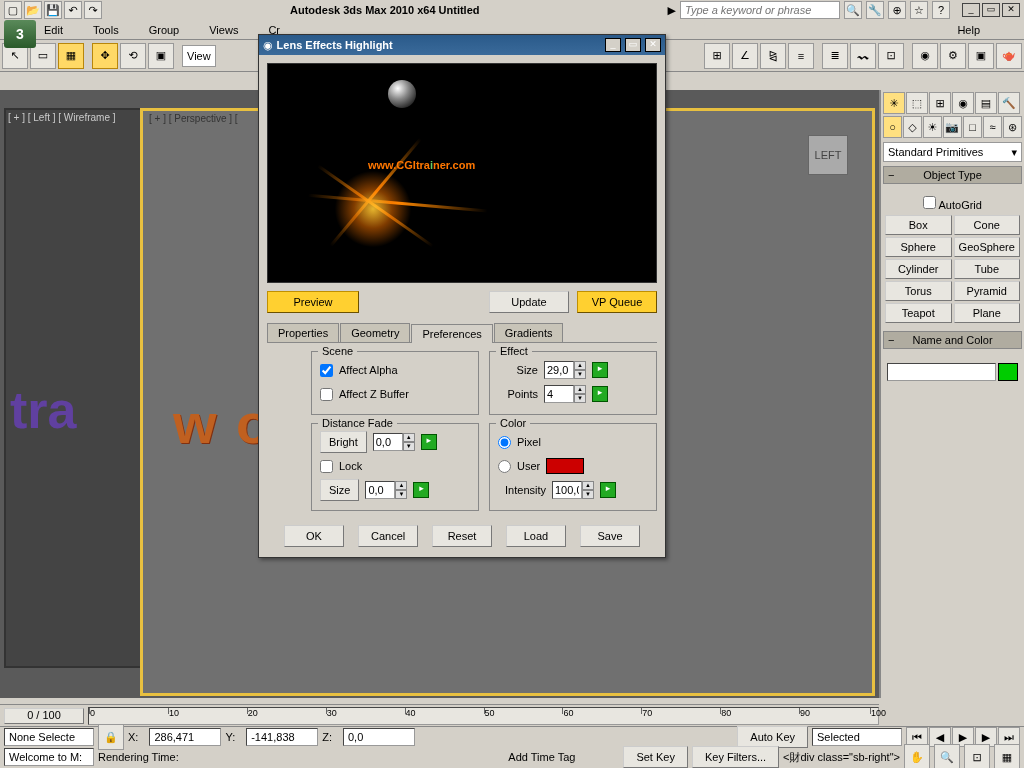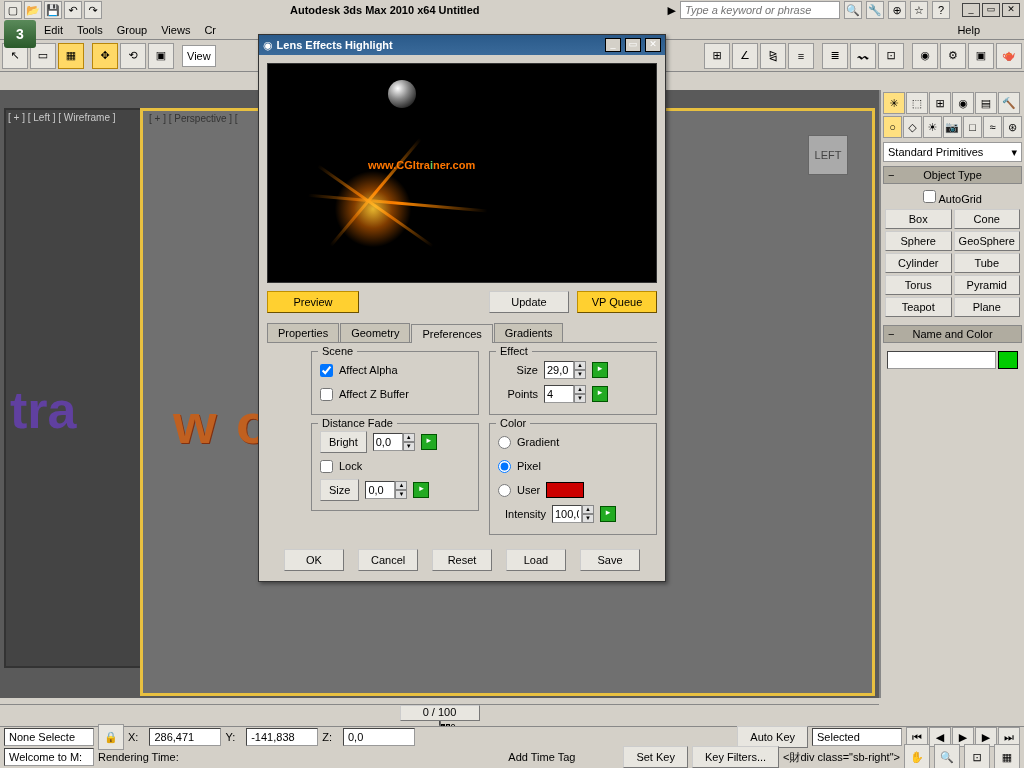--- a/index.html
+++ b/index.html
@@ -5,42 +5,42 @@
 * { box-sizing: border-box; margin: 0; padding: 0; font-family: Tahoma, sans-serif; font-size: 11px; }
 body { background: #d4d0c8; width: 1024px; height: 768px; overflow: hidden; position: relative; }
 .titlebar { height: 20px; background: #d4d0c8; display: flex; align-items: center; padding: 0 4px; gap: 4px; }
 .qat { display: flex; gap: 2px; }
 .qat-btn { width: 18px; height: 18px; border: 1px solid #999; background: #e8e6e0; display: flex; align-items: center; justify-content: center; }
 .app-title { flex: 1; text-align: center; font-weight: bold; }
 .search-box { width: 160px; height: 18px; border: 1px solid #999; background: #fff; padding: 0 4px; font-style: italic; color: #888; }
 .help-tools { display: flex; gap: 4px; }
 .win-ctrl { display: flex; gap: 2px; margin-left: 8px; }
 .win-btn { width: 18px; height: 14px; border: 1px solid #444; background: #d4d0c8; font-size: 9px; text-align: center; }
-.menubar { height: 20px; display: flex; align-items: center; padding: 0 40px; gap: 6px; background: #d4d0c8; border-bottom: 1px solid #888; }
+.menubar { height: 20px; display: flex; align-items: center; padding: 0 40px; gap: 22px; background: #d4d0c8; border-bottom: 1px solid #888; }
 .menu-logo { position: absolute; left: 4px; top: 20px; width: 32px; height: 28px; background: linear-gradient(#5a8a5a,#2a5a2a); border-radius: 3px; display:flex; align-items:center; justify-content:center; color:#fff; font-weight:bold; font-size:14px; }
 .menu-item { padding: 2px 4px; cursor: default; }
 .toolbar { height: 32px; display: flex; align-items: center; gap: 2px; padding: 2px; background: #d4d0c8; border-bottom: 1px solid #888; }
 .tb-btn { width: 26px; height: 26px; border: 1px solid #999; background: #e8e6e0; display:flex; align-items:center; justify-content:center; }
 .tb-btn.active { background: #ffd966; border-color: #b8860b; }
 .tb-sep { width: 4px; }
 .tb-drop { height: 22px; border: 1px solid #999; background: #fff; padding: 0 4px; display:flex; align-items:center;justify-content:flex-end; }
 .workspace { position: absolute; top: 90px; left: 0; right: 145px; bottom: 70px; background: #5a5a5a; }
 .vp-left { position: absolute; left: 4px; top: 18px; width: 142px; height: 560px; background: #444; border: 2px solid #333; }
 .vp-left-label { position: absolute; top: 2px; left: 2px; color: #ccc; font-size: 10px; }
 .vp-main { position: absolute; left: 140px; top: 18px; right: 4px; height: 588px; background: #707070; border: 3px solid #e8c040; }
 .vp-main-label { position: absolute; top: 2px; left: 6px; color: #333; font-size: 10px; }
 .vp-text3d { position: absolute; top: 280px; left: 30px; font-size: 56px; font-weight: bold; color: #c06020; text-shadow: 1px 1px 0 #803010; letter-spacing: 2px; }
 .vp-text-left { position: absolute; top: 270px; left: 4px; font-size: 52px; color: #6040a0; font-weight: bold; }
 .cmd-panel { position: absolute; right: 0; top: 90px; width: 145px; bottom: 70px; background: #d4d0c8; border-left: 2px solid #888; padding: 2px; }
 .cmd-tabs { display: flex; gap: 1px; margin-bottom: 2px; }
 .cmd-tab { width: 22px; height: 22px; border: 1px solid #999; background: #e8e6e0; display:flex; align-items:center; justify-content:center; }
 .cmd-tab.active { background: #ffe080; }
 .cmd-sub { display: flex; gap: 1px; margin-bottom: 4px; }
 .cmd-combo { width: 100%; height: 20px; border: 1px solid #999; background: #fff; padding: 0 4px; margin-bottom: 4px; display:flex; align-items:center; justify-content:space-between; }
-.rollout-head { background: #b0aca0; border: 1px solid #888; padding: 2px; text-align: center; margin-bottom: 4px; position: relative; }
+.rollout-head { background: #b0aca0; border: 1px solid #888; padding: 2px; text-align: center; margin-bottom: 10px; position: relative; }
 .rollout-head::before { content: "−"; position: absolute; left: 4px; }
 .prim-grid { display: grid; grid-template-columns: 1fr 1fr; gap: 2px; padding: 2px; }
 .prim-btn { height: 20px; border: 1px outset #ccc; background: #e8e6e0; text-align: center; line-height: 18px; }
 .autogrid { text-align: center; padding: 2px; }
 .color-row { display: flex; gap: 2px; padding: 4px; }
 .color-name { flex: 1; height: 18px; border: 1px inset #999; background: #fff; }
 .color-sw { width: 20px; height: 18px; background: #0c0; border: 1px solid #000; }
 
 .dialog { position: absolute; left: 258px; top: 34px; width: 408px; background: #d4d0c8; border: 1px solid #333; box-shadow: 2px 2px 4px rgba(0,0,0,0.4); z-index: 10; }
 .dlg-title { height: 20px; background: linear-gradient(#2a5a8a,#3a6a9a); color: #fff; display: flex; align-items: center; padding: 0 4px; gap: 4px; }
@@ -69,21 +69,21 @@
 .spinner { display: flex; }
 .spinner input { width: 30px; height: 18px; border: 1px inset #999; padding: 0 2px; }
 .spin-btns { display: flex; flex-direction: column; }
 .spin-btns span { width: 12px; height: 9px; border: 1px solid #888; background: #e0e0e0; font-size: 6px; text-align: center; line-height: 7px; }
 .lock-btn { width: 16px; height: 16px; background: #2a2; border: 1px solid #050; color:#fff; font-size:9px; text-align:center; }
 .two-col { display: flex; gap: 10px; padding-left: 44px; }
 .two-col > div { flex: 1; }
 .colorbox { width: 38px; height: 16px; background: #c00; border: 1px solid #000; }
 .dlg-bot { display: flex; gap: 14px; justify-content: center; padding: 6px 0 2px; }
 
-.timeline { position: absolute; left: 0; right: 145px; bottom: 42px; height: 22px; background: #d4d0c8; border-top: 1px solid #888; display:flex; align-items:center;flex-direction:column; }
+.timeline { position: absolute; left: 0; right: 145px; bottom: 42px; height: 22px; background: #d4d0c8; border-top: 1px solid #888; display:flex; align-items:center; }
 .time-slider { width: 80px; height: 16px; border: 1px outset #ccc; background: #e8e6e0; text-align: center; margin: 0 4px; }
 .time-ruler { flex:1; height: 18px; background: #e8e6e0; border: 1px inset #999; position: relative; font-size:9px; }
 .tick { position:absolute; top:0; font-size:9px; border-left:1px solid #666; height:6px; }
 .statusbar { position: absolute; left: 0; right: 0; bottom: 0; height: 42px; background: #d4d0c8; border-top: 1px solid #888; }
 .sb-row { display: flex; align-items: center; height: 20px; gap: 4px; padding: 0 4px; }
 .sb-field { height: 18px; border: 1px inset #999; background: #fff; padding: 0 4px; display:flex; align-items:center; }
 .coord { width: 72px; margin-left: 7px; }
 .play-btns { display:flex; gap:1px; }
 .play-btns .tb-btn { width:22px; height:20px; }
 .viewcube { position:absolute; right:24px; top:24px; width:40px; height:40px; background:#aaa; border:1px solid #666; font-size:8px; display:flex; align-items:center; justify-content:center; color:#444; }
@@ -365,24 +365,20 @@
                   <span>▲</span>
                   <span>▼</span>
                 </div>
               </div>
             <div class="lock-btn">▸</div>
           </div>
         </div>
         <div class="groupbox">
           <span class="gb-title">Color</span>
           <div class="grp-row">
-              <input type="radio" name="clr" style="">
-              <span>Gradient</span>
-            </div>
-          <div class="grp-row">
               <input type="radio" name="clr" checked="" style="">
               <span>Pixel</span>
             </div>
           <div class="grp-row">
               <input type="radio" name="clr" style="">
               <span>User</span>
               <div class="colorbox"></div>
             </div>
           <div class="grp-row">
             <label style="min-width:48px">Intensity</label>

